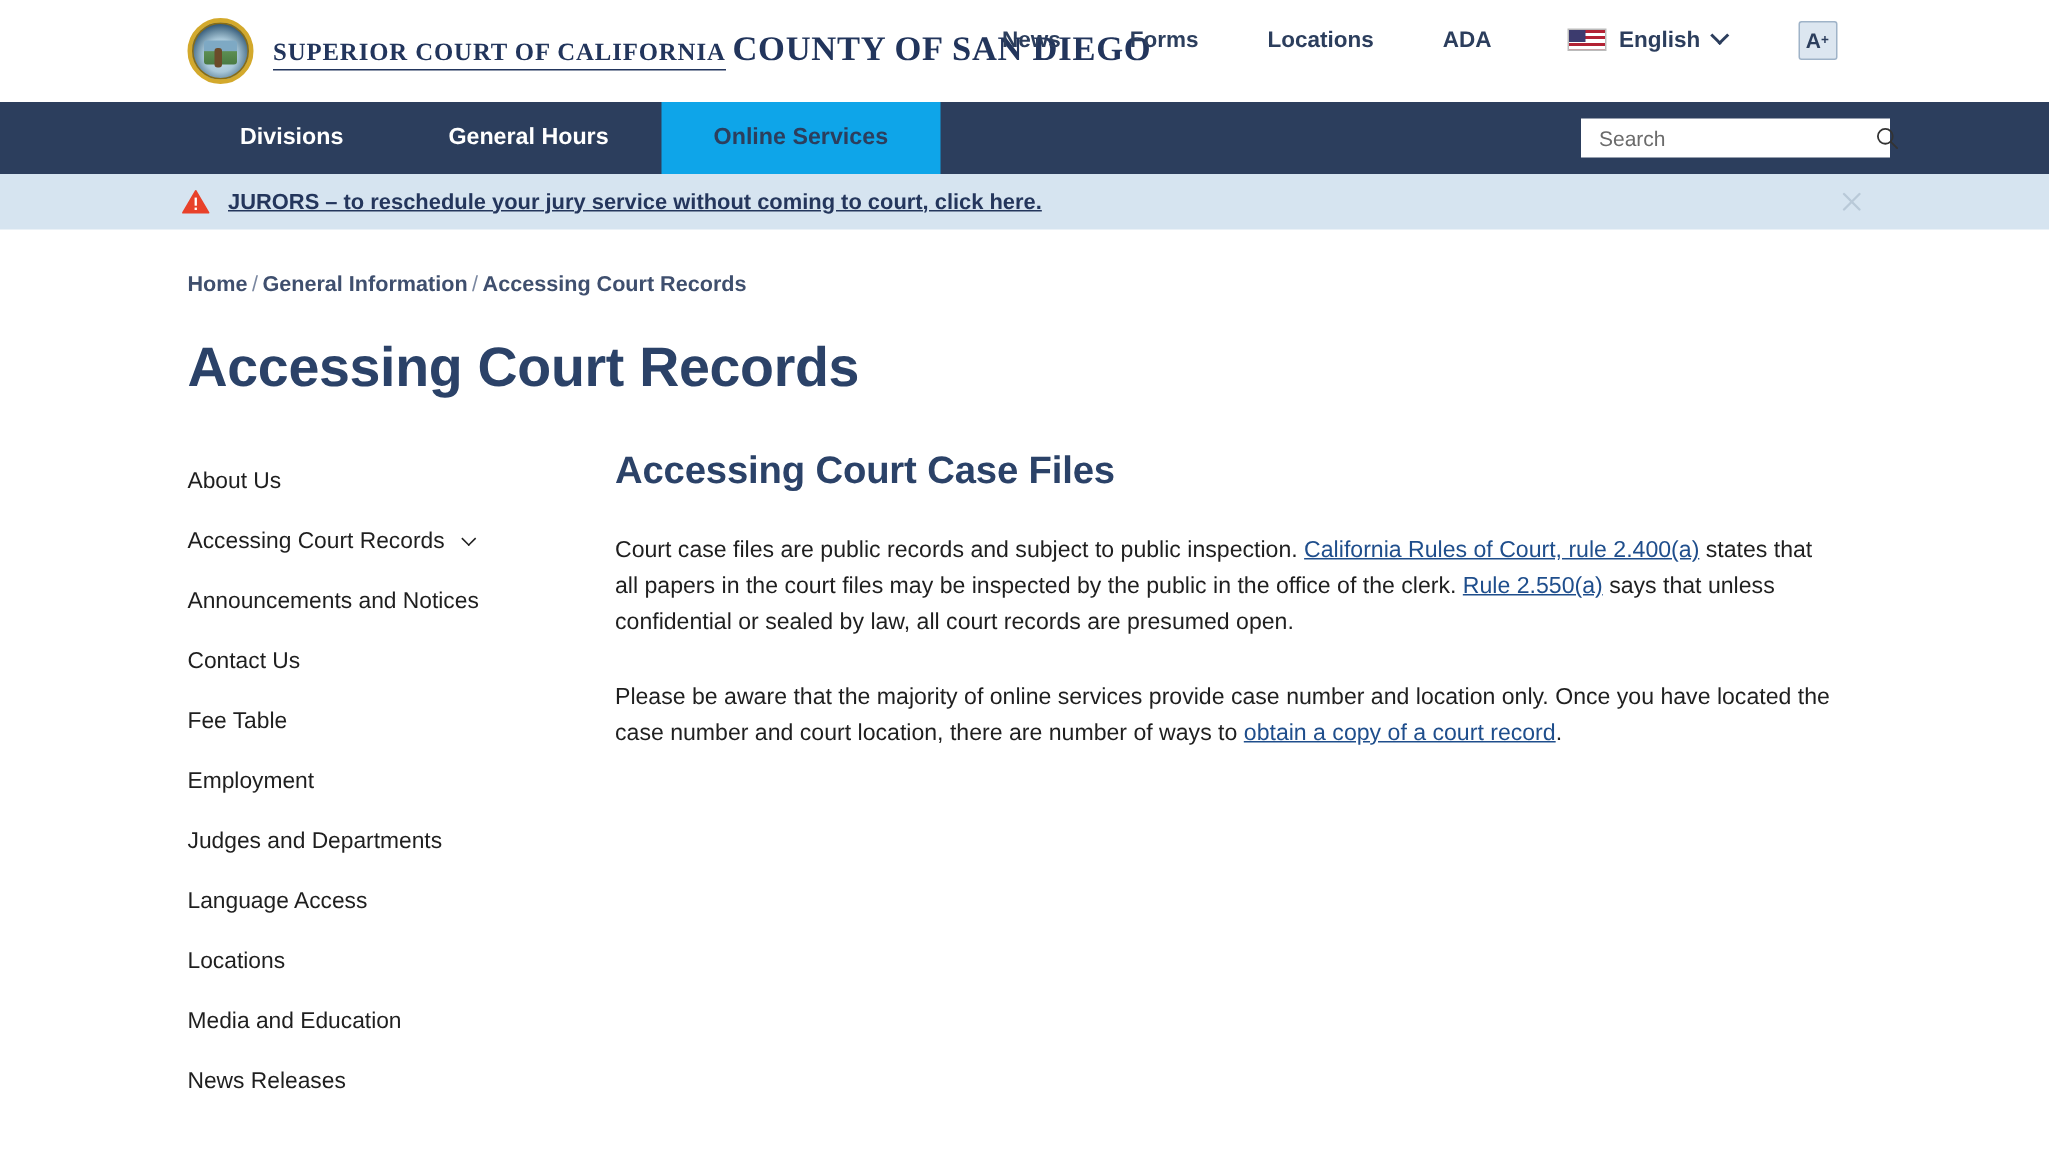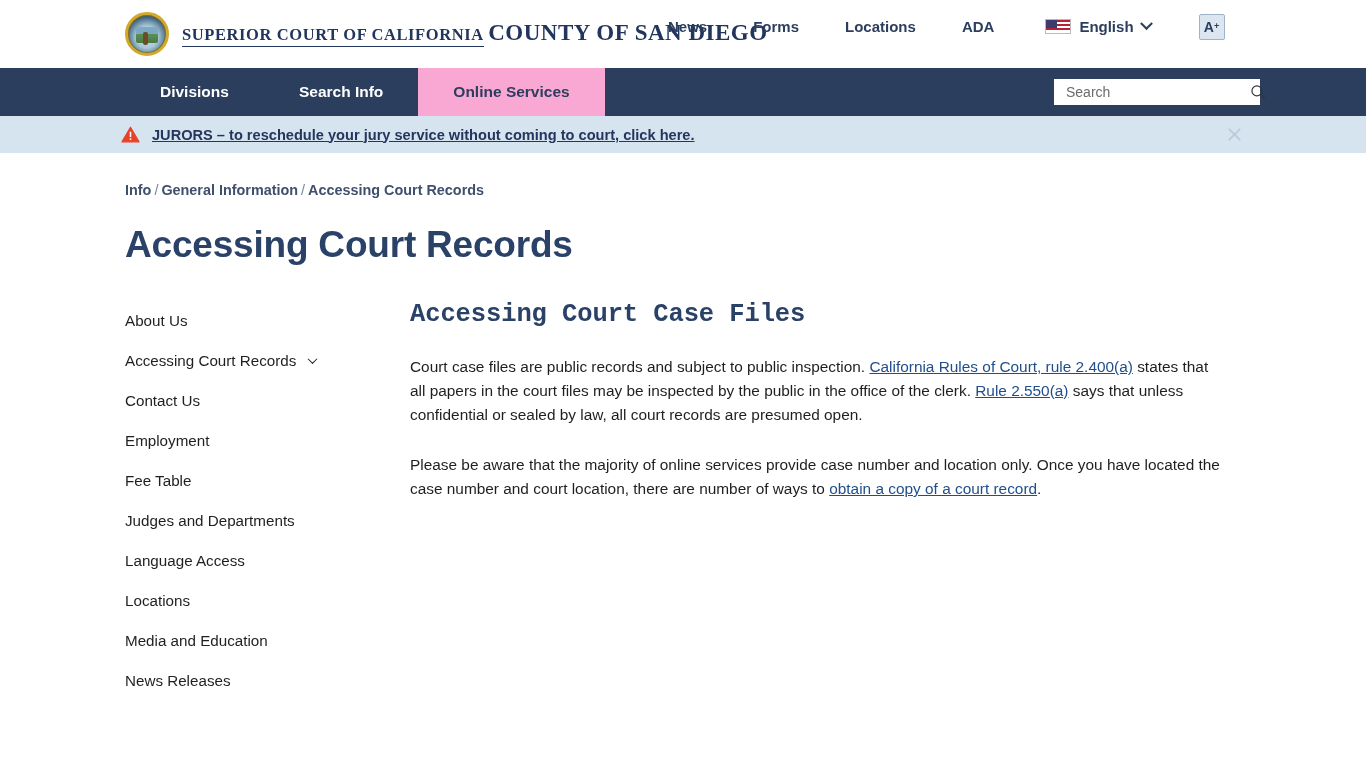--- a/index.html
+++ b/index.html
@@ -160,21 +160,21 @@
     align-items: center;
     padding: 0 35px;
     font-size: 15.5px;
     font-weight: bold;
     color: #ffffff;
     cursor: pointer;
     white-space: nowrap;
     text-decoration: none;
   }
   .nav-item.active {
-    background: #f9a8d4;
+    background: #0ea5e9;
     color: #2c3e5d;
   }
   .search-wrap {
     position: absolute;
     right: 106px;
     top: 50%;
     transform: translateY(-50%);
     width: 206px;
     height: 26px;
     background: #ffffff;
@@ -281,21 +281,20 @@
   .content {
     flex: 1;
     padding-right: 130px;
   }
   .content h2 {
     margin: 0 0 0 0;
     font-size: 25.5px;
     font-weight: bold;
     color: #2b4268;
     letter-spacing: -0.1px;
-    font-family: Liberation Mono, monospace;
   }
   .content p {
     margin: 26px 0 0 0;
     font-size: 15.4px;
     line-height: 24px;
     color: #1f1f1f;
     max-width: 815px;
   }
   .content a {
     color: #1f4e8c;
@@ -344,21 +343,21 @@
     <div class="aplus">
       <span>A</span>
         <sup>+</sup>
     </div>
   </div>
 </div>
 
 <div class="main-nav">
   <div class="nav-items">
     <a class="nav-item">Divisions</a>
-    <a class="nav-item">Search Info</a>
+    <a class="nav-item">General Hours</a>
     <a class="nav-item active">Online Services</a>
   </div>
 
   <div class="search-wrap">
     <input class="search-input" type="text" placeholder="Search" style="">
     <svg class="search-icon" viewBox="0 0 24 24" fill="none">
       <circle cx="10.5" cy="10.5" r="6.6" stroke="#333" stroke-width="1.6"></circle>
       <line x1="15.4" y1="15.4" x2="21" y2="21" stroke="#333" stroke-width="1.6" stroke-linecap="round"></line>
     </svg>
   </div>
@@ -375,43 +374,46 @@
   </div>
   <div class="alert-close">
     <svg viewBox="0 0 16 16">
       <line x1="2.5" y1="2.5" x2="13.5" y2="13.5" stroke="#b9c9d8" stroke-width="1.7" stroke-linecap="round"></line>
       <line x1="13.5" y1="2.5" x2="2.5" y2="13.5" stroke="#b9c9d8" stroke-width="1.7" stroke-linecap="round"></line>
     </svg>
   </div>
 </div>
 
 <div class="breadcrumb">
-  <a>Info</a><span class="sep">/</span><a>General Information</a><span class="sep">/</span><span class="current">Accessing Court Records</span>
+  <a>Home</a><span class="sep">/</span><a>General Information</a><span class="sep">/</span><span class="current">Accessing Court Records</span>
 </div>
 
 <h1 class="page-title">Accessing Court Records</h1>
 
 <div class="columns">
 
   <nav class="sidebar">
     <a class="side-item">
         <span>About Us</span>
       </a>
     <a class="side-item">
         <span>Accessing Court Records</span>
         <span class="side-chev"></span>
       </a>
     <a class="side-item">
+        <span>Announcements and Notices</span>
+      </a>
+    <a class="side-item">
         <span>Contact Us</span>
       </a>
     <a class="side-item">
+        <span>Fee Table</span>
+      </a>
+    <a class="side-item">
         <span>Employment</span>
-      </a>
-    <a class="side-item">
-        <span>Fee Table</span>
       </a>
     <a class="side-item">
         <span>Judges and Departments</span>
       </a>
     <a class="side-item">
         <span>Language Access</span>
       </a>
     <a class="side-item">
         <span>Locations</span>
       </a>

